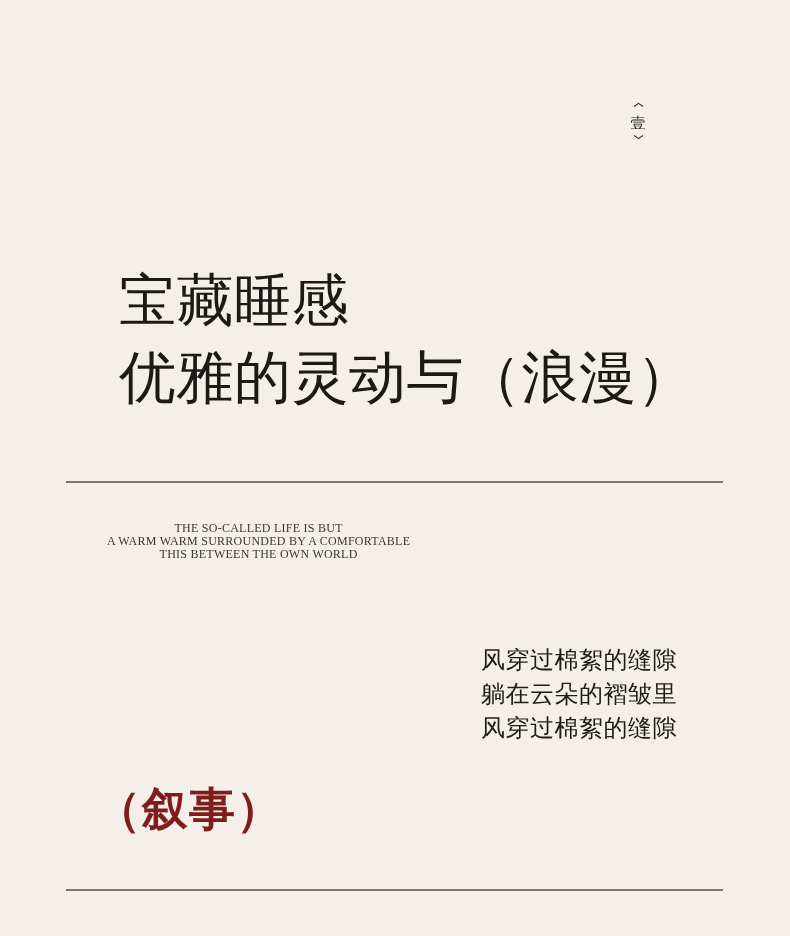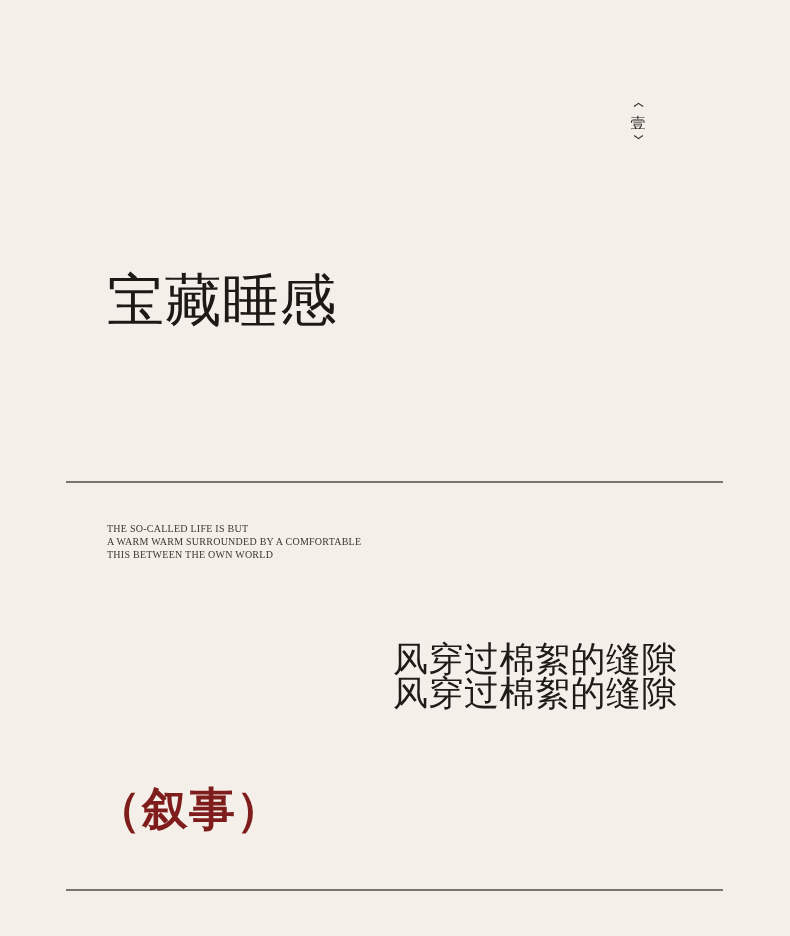--- a/index.html
+++ b/index.html
@@ -48,21 +48,21 @@
   .chevron.down::after  { transform: rotate(-35deg); transform-origin: right center; }
   .section-marker .numeral {
     font-size: 15px;
     line-height: 18px;
     color: #1c1917;
   }
 
   
   .main-heading {
     position: absolute;
-    left: 107px;
+    left: 119px;
     top: 262px;
     font-size: 57px;
     line-height: 77px;
     font-weight: 400;
     letter-spacing: 0.5px;
     white-space: nowrap;
   }
 
   
   .divider {
@@ -71,36 +71,37 @@
     width: 657px;
     height: 1.5px;
     background: #7b7570;
   }
   .divider.upper { top: 481px; }
   .divider.lower { top: 889px; }
 
   
   .caption {
     position: absolute;
-    font-size: 10px;
+    font-size: 12px;
     line-height: 13px;
     letter-spacing: 0.25px;
     color: #3c3630;
     white-space: nowrap;
+    text-align: center;
   }
   .caption.left  { left: 107px; top: 522px; }
   .caption.right { left: 370px; top: 535px; }
 
   
   .poem {
     position: absolute;
     right: 113px;
     top: 643px;
     text-align: right;
-    font-size: 35px;
+    font-size: 24px;
     line-height: 34px;
     letter-spacing: 0.5px;
     color: #1e1b18;
     white-space: nowrap;
   }
 
   
   .footer-label {
     position: absolute;
     left: 95px;
@@ -119,33 +120,35 @@
 <div class="page">
 
   <div class="section-marker">
     <span class="chevron up"></span>
     <span class="numeral">壹</span>
     <span class="chevron down"></span>
   </div>
 
   <div class="main-heading">
     <div>宝藏睡感</div>
+    <div>优雅的灵动与（浪漫）</div>
   </div>
 
   <div class="divider upper"></div>
 
   <div class="caption left">
     <div>THE SO-CALLED LIFE IS BUT</div>
     <div>A WARM WARM SURROUNDED BY A COMFORTABLE</div>
     <div>THIS BETWEEN THE OWN WORLD</div>
   </div>
 
 
   <div class="poem">
     <div>风穿过棉絮的缝隙</div>
+    <div>躺在云朵的褶皱里</div>
     <div>风穿过棉絮的缝隙</div>
   </div>
 
   <div class="footer-label">（叙事）</div>
 
   <div class="divider lower"></div>
 
 </div>
 
 </body></html>

